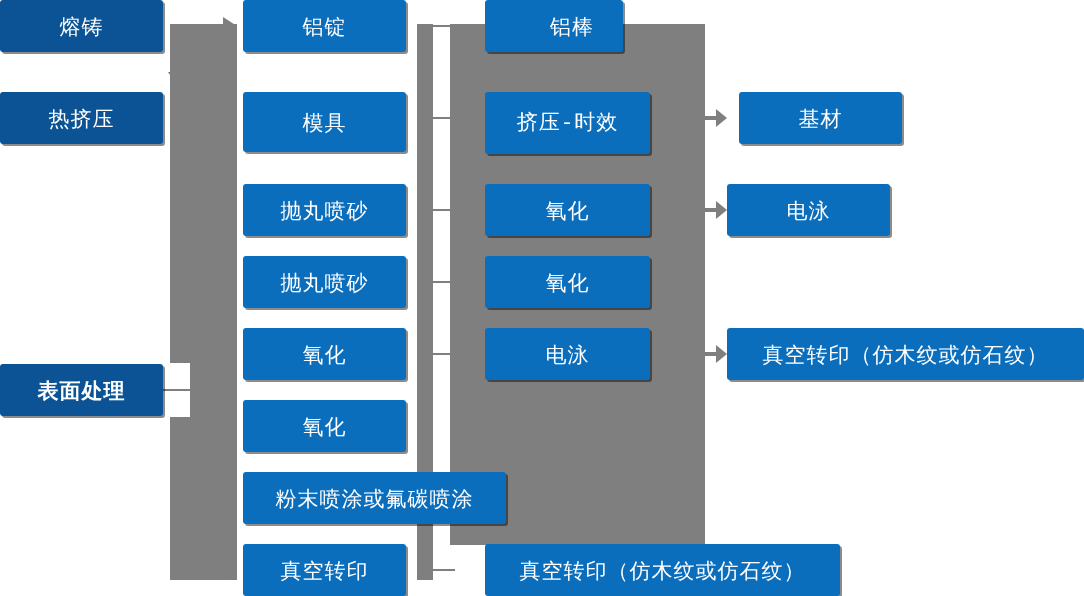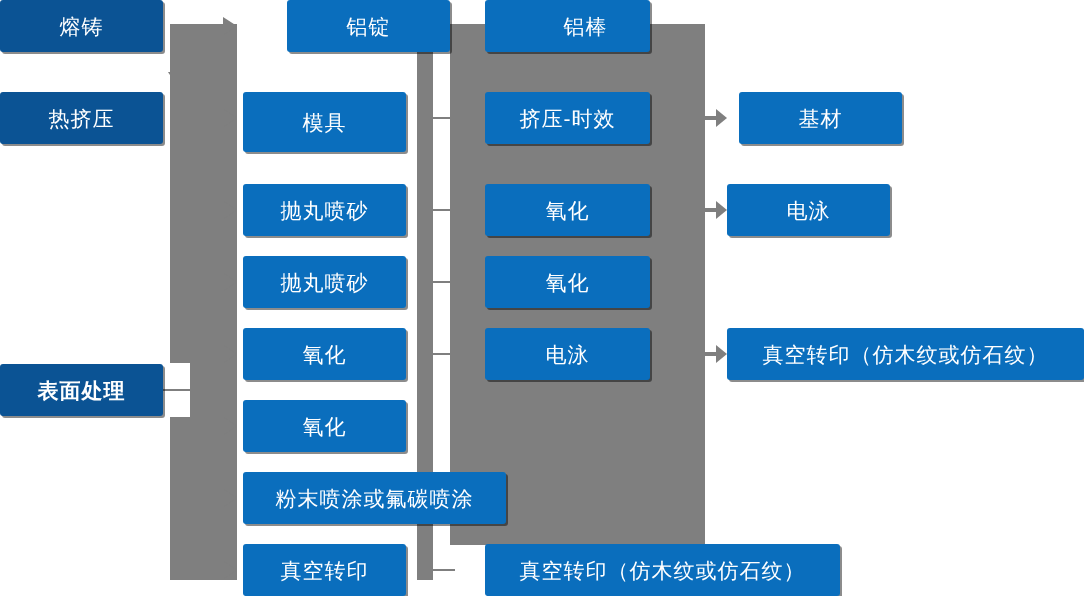--- a/index.html
+++ b/index.html
@@ -98,21 +98,21 @@
   <div class="node dark" style="left: 0px; top: 0px; width: 163px; height: 52px; align-items: center;">
     <span>熔铸</span>
   </div>
   <div class="node dark" style="left: 0px; top: 92px; width: 163px; height: 52px; justify-content: center;">
     <span>热挤压</span>
   </div>
   <div class="node dark" style="left: 0px; top: 364px; width: 163px; height: 52px; font-weight: bold;">
     <span>表面处理</span>
   </div>
 
-  <div class="node light" style="left: 243px; top: 0px; width: 163px; height: 52px; margin-left: 44px;">
+  <div class="node light" style="left: 243px; top: 0px; width: 163px; height: 52px;">
     <span>铝锭</span>
   </div>
   <div class="node light" style="left: 243px; top: 92px; width: 163px; height: 60px;">
     <span>模具</span>
   </div>
   <div class="node light" style="left: 243px; top: 184px; width: 163px; height: 52px;">
     <span>抛丸喷砂</span>
   </div>
   <div class="node light" style="left: 243px; top: 256px; width: 163px; height: 52px;">
     <span>抛丸喷砂</span>
@@ -123,24 +123,24 @@
   <div class="node light" style="left: 243px; top: 400px; width: 163px; height: 52px;">
     <span>氧化</span>
   </div>
   <div class="node light wide" style="left: 243px; top: 472px; width: 263px; height: 52px;">
     <span>粉末喷涂或氟碳喷涂</span>
   </div>
   <div class="node light" style="left: 243px; top: 544px; width: 163px; height: 52px;">
     <span>真空转印</span>
   </div>
 
-  <div class="node light" style="left: 485px; top: 0px; width: 165px; height: 52px; padding-left: 36px;">
+  <div class="node light" style="left: 485px; top: 0px; width: 138px; height: 52px; padding-left: 36px;">
     <span>铝棒</span>
   </div>
-  <div class="node light" style="left: 485px; top: 92px; width: 165px; height: 52px;">
+  <div class="node light" style="left: 485px; top: 92px; width: 165px; height: 62px; font-family: Liberation Mono, monospace;">
     <span>挤压-时效</span>
   </div>
   <div class="node light" style="left: 485px; top: 184px; width: 165px; height: 52px;">
     <span>氧化</span>
   </div>
   <div class="node light" style="left: 485px; top: 256px; width: 165px; height: 52px;">
     <span>氧化</span>
   </div>
   <div class="node light" style="left: 485px; top: 328px; width: 165px; height: 52px;">
     <span>电泳</span>

